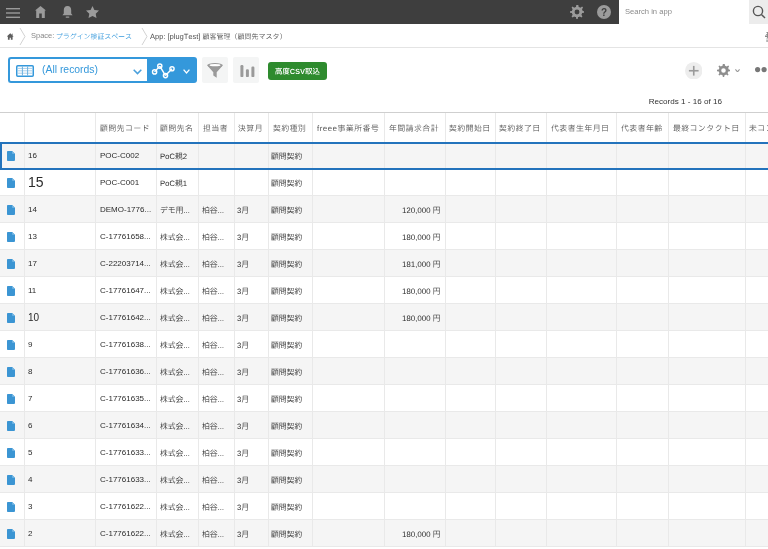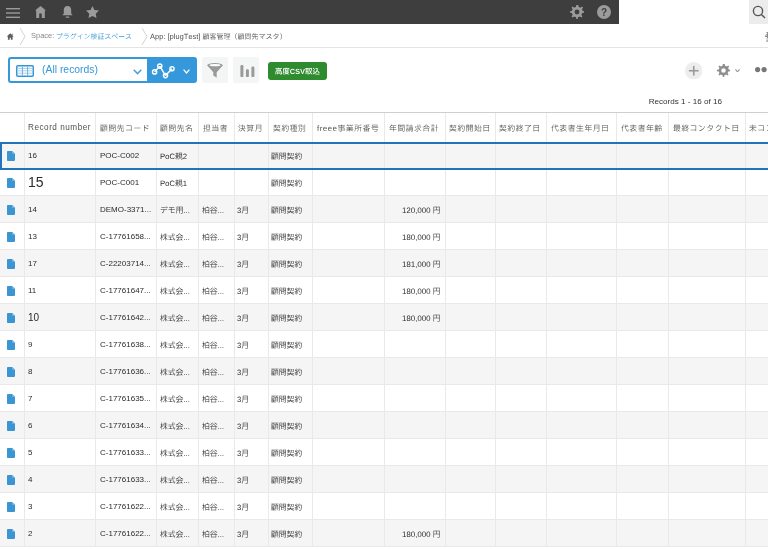--- a/index.html
+++ b/index.html
@@ -48,20 +48,21 @@
 <path d="M6.5 0 L8.4 4 L13 4.6 L9.7 7.7 L10.5 12 L6.5 9.9 L2.5 12 L3.3 7.7 L0 4.6 L4.6 4 Z" fill="#9b9b9b"></path>
     </svg>
 <svg class="ab" style="left:570px;top:5px" width="14" height="14" viewBox="0 0 16 16">
       <path d="M8 0 L9.5 0 L9.9 2.2 A6 6 0 0 1 11.9 3.0 L13.8 1.8 L14.9 2.9 L13.7 4.8 A6 6 0 0 1 14.5 6.8 L16 7.2 L16 8.8 L13.8 9.2 A6 6 0 0 1 13 11.2 L14.2 13.1 L13.1 14.2 L11.2 13 A6 6 0 0 1 9.2 13.8 L8.8 16 L7.2 16 L6.8 13.8 A6 6 0 0 1 4.8 13 L2.9 14.2 L1.8 13.1 L3 11.2 A6 6 0 0 1 2.2 9.2 L0 8.8 L0 7.2 L2.2 6.8 A6 6 0 0 1 3 4.8 L1.8 2.9 L2.9 1.8 L4.8 3 A6 6 0 0 1 6.8 2.2 L7.2 0 Z M8 5.2 A2.8 2.8 0 1 0 8 10.8 A2.8 2.8 0 1 0 8 5.2 Z" fill="#9b9b9b" fill-rule="evenodd"></path>
     </svg>
 <svg class="ab" style="left:597px;top:5px" width="14" height="14" viewBox="0 0 14 14">
 <circle cx="7" cy="7" r="7" fill="#9b9b9b"></circle>
 <text x="7" y="10.6" font-family="Liberation Sans" font-size="10" font-weight="bold" fill="#3e3e3e" text-anchor="middle">?</text>
     </svg>
 <div style="position:absolute;left:619px;top:0;width:149px;height:24px;background:#fff"></div>
+<div style="position:absolute;left:625px;top:0;width:100px;height:24px;line-height:24px;font-size:7.6px;color:#8a8a8a">Search in app</div>
 <div style="position:absolute;left:749px;top:0;width:19px;height:24px;background:#ececec"></div>
 <svg class="ab" style="left:752px;top:5px" width="14" height="14" viewBox="0 0 14 14">
 <circle cx="6" cy="6" r="4.6" fill="none" stroke="#555" stroke-width="1.4"></circle>
 <line x1="9.4" y1="9.4" x2="13" y2="13" stroke="#555" stroke-width="1.4"></line>
     </svg>
 <div style="position:absolute;left:0;top:24px;width:768px;height:24px;background:#fff;border-bottom:1px solid #e4e4e4"></div>
 <svg class="ab" style="left:7px;top:33.2px" width="6.5" height="7" viewBox="0 0 10 10">
 <path d="M5 0 L10 4.5 L9 5.5 L8.6 5.2 L8.6 10 L5.9 10 L5.9 6.8 L4.1 6.8 L4.1 10 L1.4 10 L1.4 5.2 L1 5.5 L0 4.5 Z M7.6 0.8 L9 0.8 L9 2.6 L7.6 1.4 Z" fill="#5e5e5e"></path>
     </svg>
 <svg class="ab" style="left:18.5px;top:28px" width="7" height="17" viewBox="0 0 7 17">
@@ -160,21 +161,20 @@
 <div style="position:absolute;left:233.6px;top:113px;width:1px;height:29px;background:#e9e9e9"></div>
 <div style="position:absolute;left:268px;top:113px;width:1px;height:29px;background:#e9e9e9"></div>
 <div style="position:absolute;left:311.5px;top:113px;width:1px;height:29px;background:#e9e9e9"></div>
 <div style="position:absolute;left:384px;top:113px;width:1px;height:29px;background:#e9e9e9"></div>
 <div style="position:absolute;left:444.7px;top:113px;width:1px;height:29px;background:#e9e9e9"></div>
 <div style="position:absolute;left:495px;top:113px;width:1px;height:29px;background:#e9e9e9"></div>
 <div style="position:absolute;left:545.5px;top:113px;width:1px;height:29px;background:#e9e9e9"></div>
 <div style="position:absolute;left:615.6px;top:113px;width:1px;height:29px;background:#e9e9e9"></div>
 <div style="position:absolute;left:667.7px;top:113px;width:1px;height:29px;background:#e9e9e9"></div>
 <div style="position:absolute;left:744.6px;top:113px;width:1px;height:29px;background:#e9e9e9"></div>
-<div style="position:absolute;left:24px;top:113px;width:71px;height:29px;line-height:29px;font-size:8.2px;letter-spacing:0.5px;color:#4f4f4f;text-align:center">Record number</div>
 <div style="position:absolute;left:100.2px;top:122.0px">
       <svg width="51" height="12" style="display:block;overflow:visible">
         <use href="#t4"></use>
       </svg>
     </div>
 <div style="position:absolute;left:160.1px;top:122.0px">
       <svg width="34" height="12" style="display:block;overflow:visible">
         <use href="#t5"></use>
       </svg>
     </div>
@@ -317,21 +317,21 @@
 <div style="position:absolute;left:667.7px;top:196px;width:1px;height:27px;background:#e9e9e9"></div>
 <div style="position:absolute;left:744.6px;top:196px;width:1px;height:27px;background:#e9e9e9"></div>
 <div style="position:absolute;left:0;top:222px;width:768px;height:1px;background:#e9e9e9"></div>
 <div style="position:absolute;left:6.5px;top:204.5px">
       <svg width="8" height="10" viewBox="0 0 8 10" style="display:block">
 <path d="M0.8 0 L5.2 0 L8 2.8 L8 9 A1 1 0 0 1 7 10 L0.8 10 A0.8 0.8 0 0 1 0 9.2 L0 0.8 A0.8 0.8 0 0 1 0.8 0 Z" fill="#3b95d3"></path>
 <path d="M5.2 0 L8 2.8 L5.2 2.8 Z" fill="#7dbce6"></path>
       </svg>
     </div>
 <div style="position:absolute;left:28px;top:196px;height:27px;line-height:27px;font-size:8px;color:#2b2b2b">14</div>
-<div style="position:absolute;left:100px;top:196px;height:27px;line-height:27px;font-size:8px;color:#2b2b2b">DEMO-3371...</div>
+<div style="position:absolute;left:100px;top:196px;height:27px;line-height:27px;font-size:8px;color:#2b2b2b">DEMO-1776...</div>
 <div style="position:absolute;left:159.5px;top:203.5px">
       <svg width="30" height="12" style="display:block;overflow:visible">
         <use href="#t20"></use>
       </svg>
     </div>
 <div style="position:absolute;left:202.0px;top:203.5px">
       <svg width="23" height="12" style="display:block;overflow:visible">
         <use href="#t21"></use>
       </svg>
     </div>

